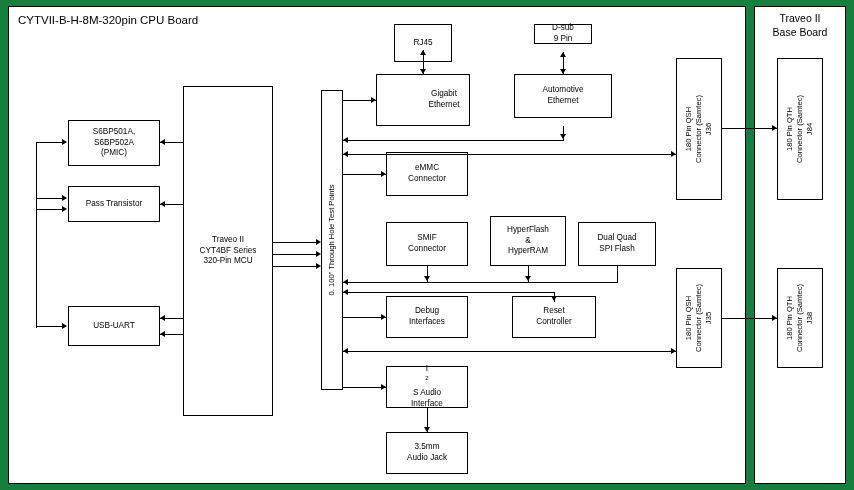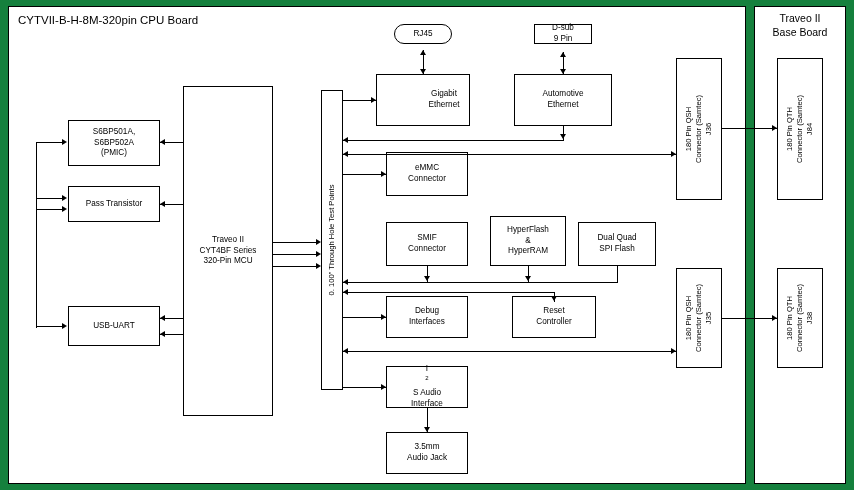--- a/index.html
+++ b/index.html
@@ -68,41 +68,41 @@
       <span>Traveo II</span>
       <span>CYT4BF Series</span>
       <span>320-Pin MCU</span>
     </div>
   </div>
 
   <div class="vblk" style="left:321px;top:90px;width:22px;height:300px;">
     <div class="vtext">0. 100" Through Hole Test Points</div>
   </div>
 
-  <div class="blk" style="left:394px;top:24px;width:58px;height:20px;border-radius:13px;">
+  <div class="blk" style="left:394px;top:24px;width:58px;height:38px;">
     <div>
         <span>RJ45</span>
       </div>
   </div>
 
   <div class="blk" style="left:534px;top:24px;width:58px;height:20px;">
     <div>
       <span>D-sub</span>
       <span>9 Pin</span>
     </div>
   </div>
 
   <div class="blk" style="left:376px;top:74px;width:94px;height:52px;padding-left:42px;">
     <div>
       <span>Gigabit</span>
       <span>Ethernet</span>
     </div>
   </div>
 
-  <div class="blk" style="left:514px;top:74px;width:98px;height:52px;justify-content:center;">
+  <div class="blk" style="left:514px;top:74px;width:98px;height:44px;justify-content:center;">
     <div>
       <span>Automotive</span>
       <span>Ethernet</span>
     </div>
   </div>
 
   <div class="blk" style="left:386px;top:152px;width:82px;height:44px;">
     <div>
       <span>eMMC</span>
       <span>Connector</span>

